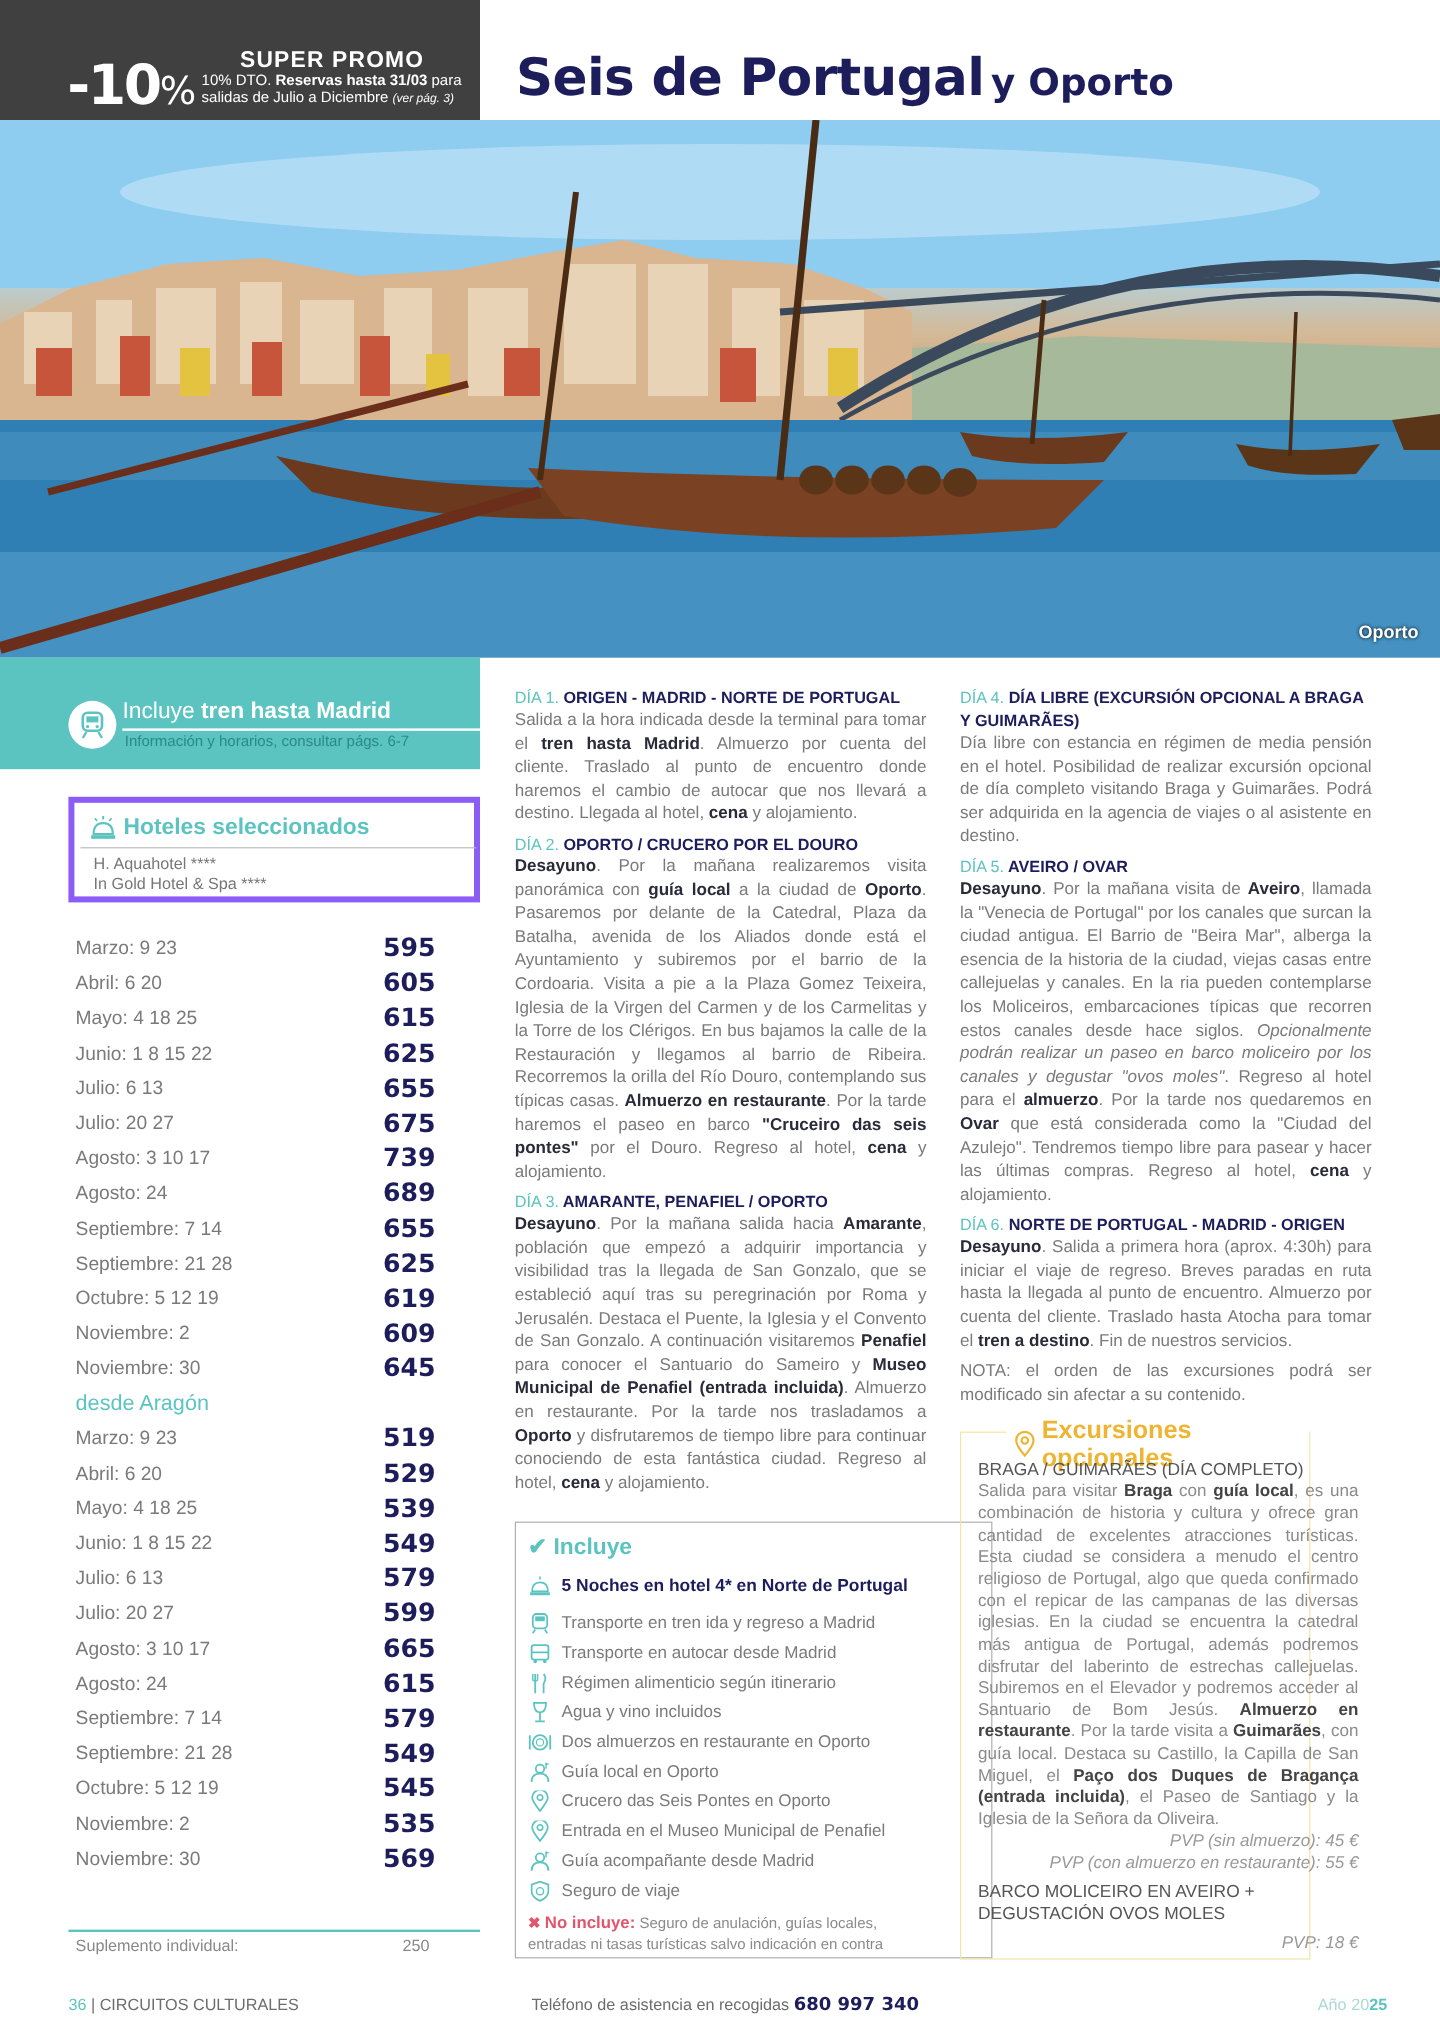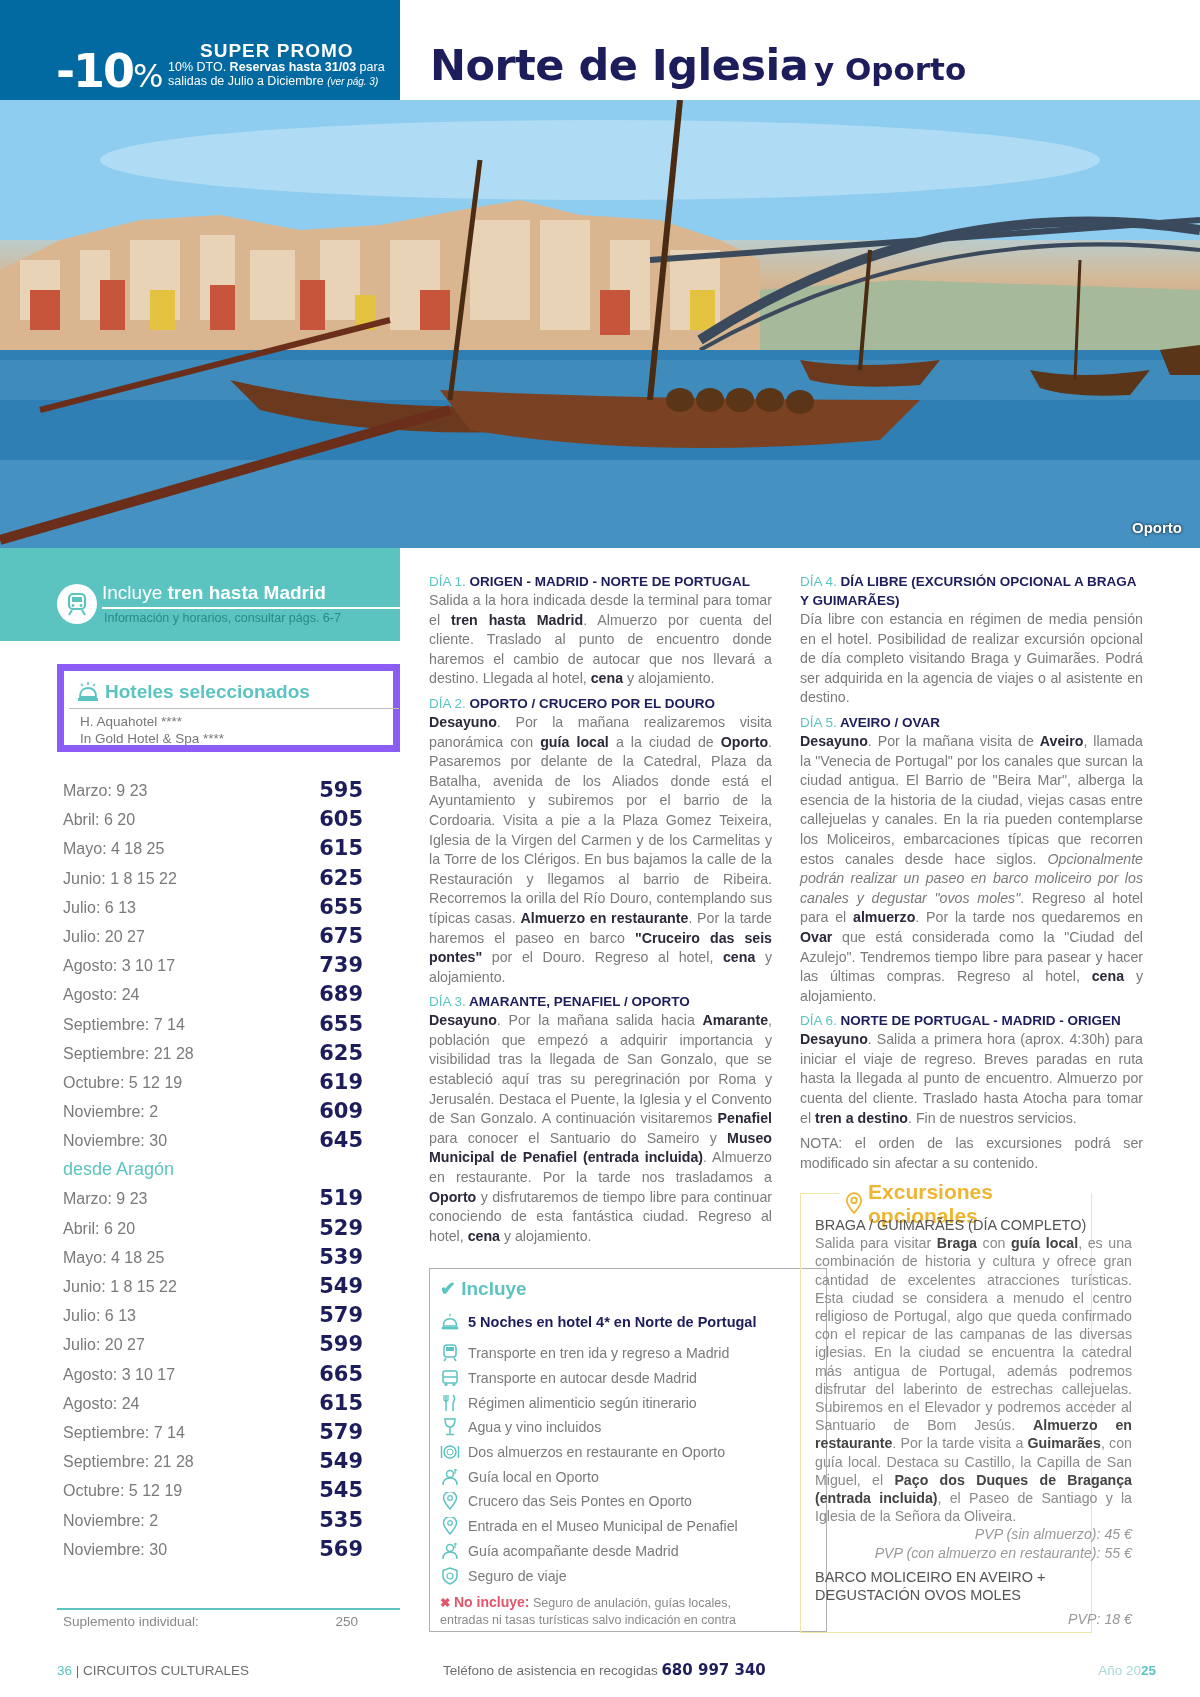--- a/index.html
+++ b/index.html
@@ -1,20 +1,20 @@
 <!DOCTYPE html>
 <html><head>
 <meta charset="utf-8">
 <style>
   * { box-sizing: border-box; margin: 0; padding: 0; }
   html, body { width: 1200px; height: 1697px; background: #ffffff; overflow: hidden; }
   body { font-family: "Liberation Sans", sans-serif; color: #6d6d6d; position: relative; }
 
   
-  .promo { position: absolute; left: 0; top: 0; width: 400px; height: 100px; background: #0369a1; color: #fff; }
+  .promo { position: absolute; left: 0; top: 0; width: 400px; height: 100px; background: #404040; color: #fff; }
   .promo .pct { position: absolute; left: 56px; top: 44px; font-family: "DejaVu Sans", sans-serif; font-weight: bold; font-size: 46px; letter-spacing: -2px; }
   .promo .pct small { font-weight: normal; font-size: 32px; letter-spacing: 0; }
   .promo .sp-title { position: absolute; left: 200px; top: 40px; font-weight: bold; font-size: 19px; letter-spacing: 1px; }
   .promo .sp-line { position: absolute; left: 168px; font-size: 12.5px; white-space: nowrap; }
   .promo .sp-line.l1 { top: 60px; }
   .promo .sp-line.l2 { top: 74px; }
   .promo b { font-weight: bold; }
   .promo i { font-size: 10px; }
 
   .title { position: absolute; left: 430px; top: 40px; color: #1d1d5c; font-family: "DejaVu Sans", sans-serif; font-weight: bold; white-space: nowrap; }
@@ -28,21 +28,21 @@
 
   
   .train-band { position: absolute; left: 0; top: 548px; width: 400px; height: 93px; background: #5cc4c0; }
   .train-circle { position: absolute; left: 57px; top: 584px; width: 40px; height: 40px; border-radius: 50%; background: #fff; display:flex; align-items:center; justify-content:center; }
   .train-title { position: absolute; left: 102px; top: 582px; color: #fff; font-size: 19px; font-weight: bold; }
   .train-title span { font-weight: normal; }
   .train-rule { position: absolute; left: 102px; top: 607px; width: 298px; height: 2px; background: #fff; }
   .train-info { position: absolute; left: 104px; top: 611px; color: #2a8a86; font-size: 12.5px; }
 
   
-  .hotels { position: absolute; left: 57px; top: 664px; width: 343px; height: 88px; border: 7px solid #8b5cf6; }
+  .hotels { position: absolute; left: 57px; top: 664px; width: 343px; height: 88px; border: 5px solid #8b5cf6; }
   .hotels-title { position: absolute; left: 12px; top: 10px; color: #5cc4c0; font-size: 19px; font-weight: bold; display: flex; align-items: center; gap: 5px; }
   .hotels-rule { position: absolute; left: 5px; top: 37px; width: 330px; height: 1px; background: #bbb; }
   .hotels-list { position: absolute; left: 16px; top: 42px; font-size: 13.5px; line-height: 17px; color: #777; }
 
   
   .prices { position: absolute; left: 63px; top: 776px; width: 300px; }
   .region { color: #5cc4c0; font-size: 18px; height: 29px; line-height: 29px; }
   .price-row { display: flex; justify-content: space-between; height: 29.2px; line-height: 29px; }
   .price-row .dates { font-size: 16px; color: #7a7a7a; }
   .price-row .amt { font-family: "DejaVu Sans", sans-serif; font-size: 21px; font-weight: bold; color: #1d1d5c; }
@@ -89,21 +89,21 @@
 <body>
 
 <div class="promo">
   <div class="pct"><span>-10</span><small>%</small></div>
   <div class="sp-title">SUPER PROMO</div>
   <div class="sp-line l1"><span>10% DTO.</span> <b>Reservas hasta 31/03</b> <span>para</span></div>
   <div class="sp-line l2"><span>salidas de Julio a Diciembre</span> <i>(ver pág. 3)</i></div>
 </div>
 
 <div class="title">
-  <span class="main">Norte de Iglesia</span> <span class="sub">y Oporto</span>
+  <span class="main">Seis de Portugal</span> <span class="sub">y Oporto</span>
 </div>
 
 <div class="hero">
   <svg width="1200" height="448" viewBox="0 0 1200 448">
     <rect x="0" y="0" width="1200" height="140" fill="#8fcdf0"></rect>
     <ellipse cx="600" cy="60" rx="500" ry="40" fill="#c4e6f7" opacity="0.6"></ellipse>
 
     <path d="M0 170 L60 140 L140 120 L220 115 L300 130 L380 125 L460 110 L520 100 L580 115 L660 120 L720 140 L760 160 L760 260 L0 260 Z" fill="#d9b590"></path>
     <g fill="#e9d3b6">
       <rect x="20" y="160" width="40" height="60"></rect>

